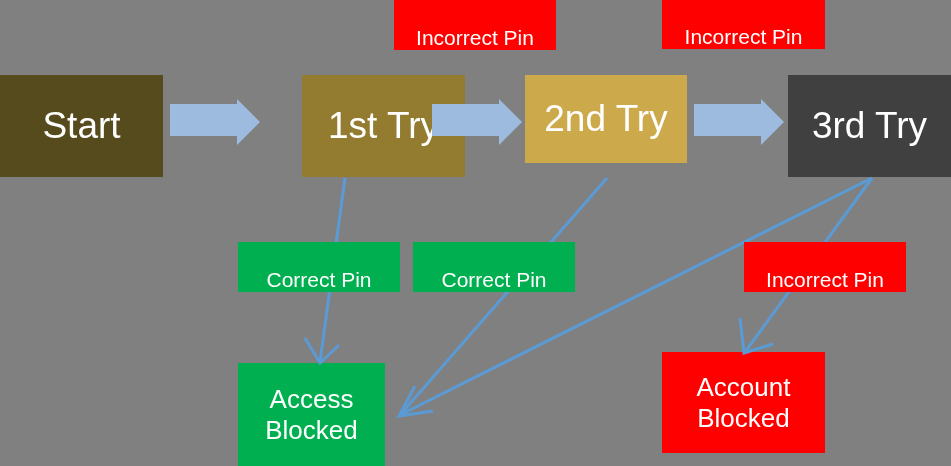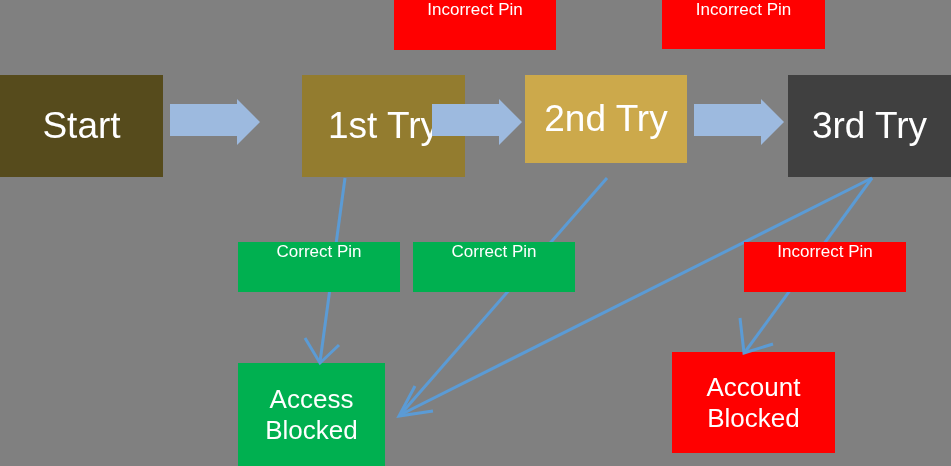--- a/index.html
+++ b/index.html
@@ -54,29 +54,28 @@
     left: 238px; top: 363px; width: 147px; height: 103px;
     background: #00B050;
     font-size: 26px;
     flex-direction: column;
   }
   #node-account-blocked {
     left: 662px; top: 352px; width: 163px; height: 101px;
     background: #FF0000;
     font-size: 26px;
     flex-direction: column;
-    margin-left: 10px;
   }
   .label {
     position: absolute;
     display: flex;
-    align-items: flex-start;
+    align-items: flex-end;
     justify-content: center;
     color: #ffffff;
-    font-size: 17px;
+    font-size: 21px;
     box-sizing: border-box;
     z-index: 5;
   }
   #label-incorrect-1 {
     left: 394px; top: 0px; width: 162px; height: 50px;
     background: #FF0000;
   }
   #label-incorrect-2 {
     left: 662px; top: 0px; width: 163px; height: 49px;
     background: #FF0000;

